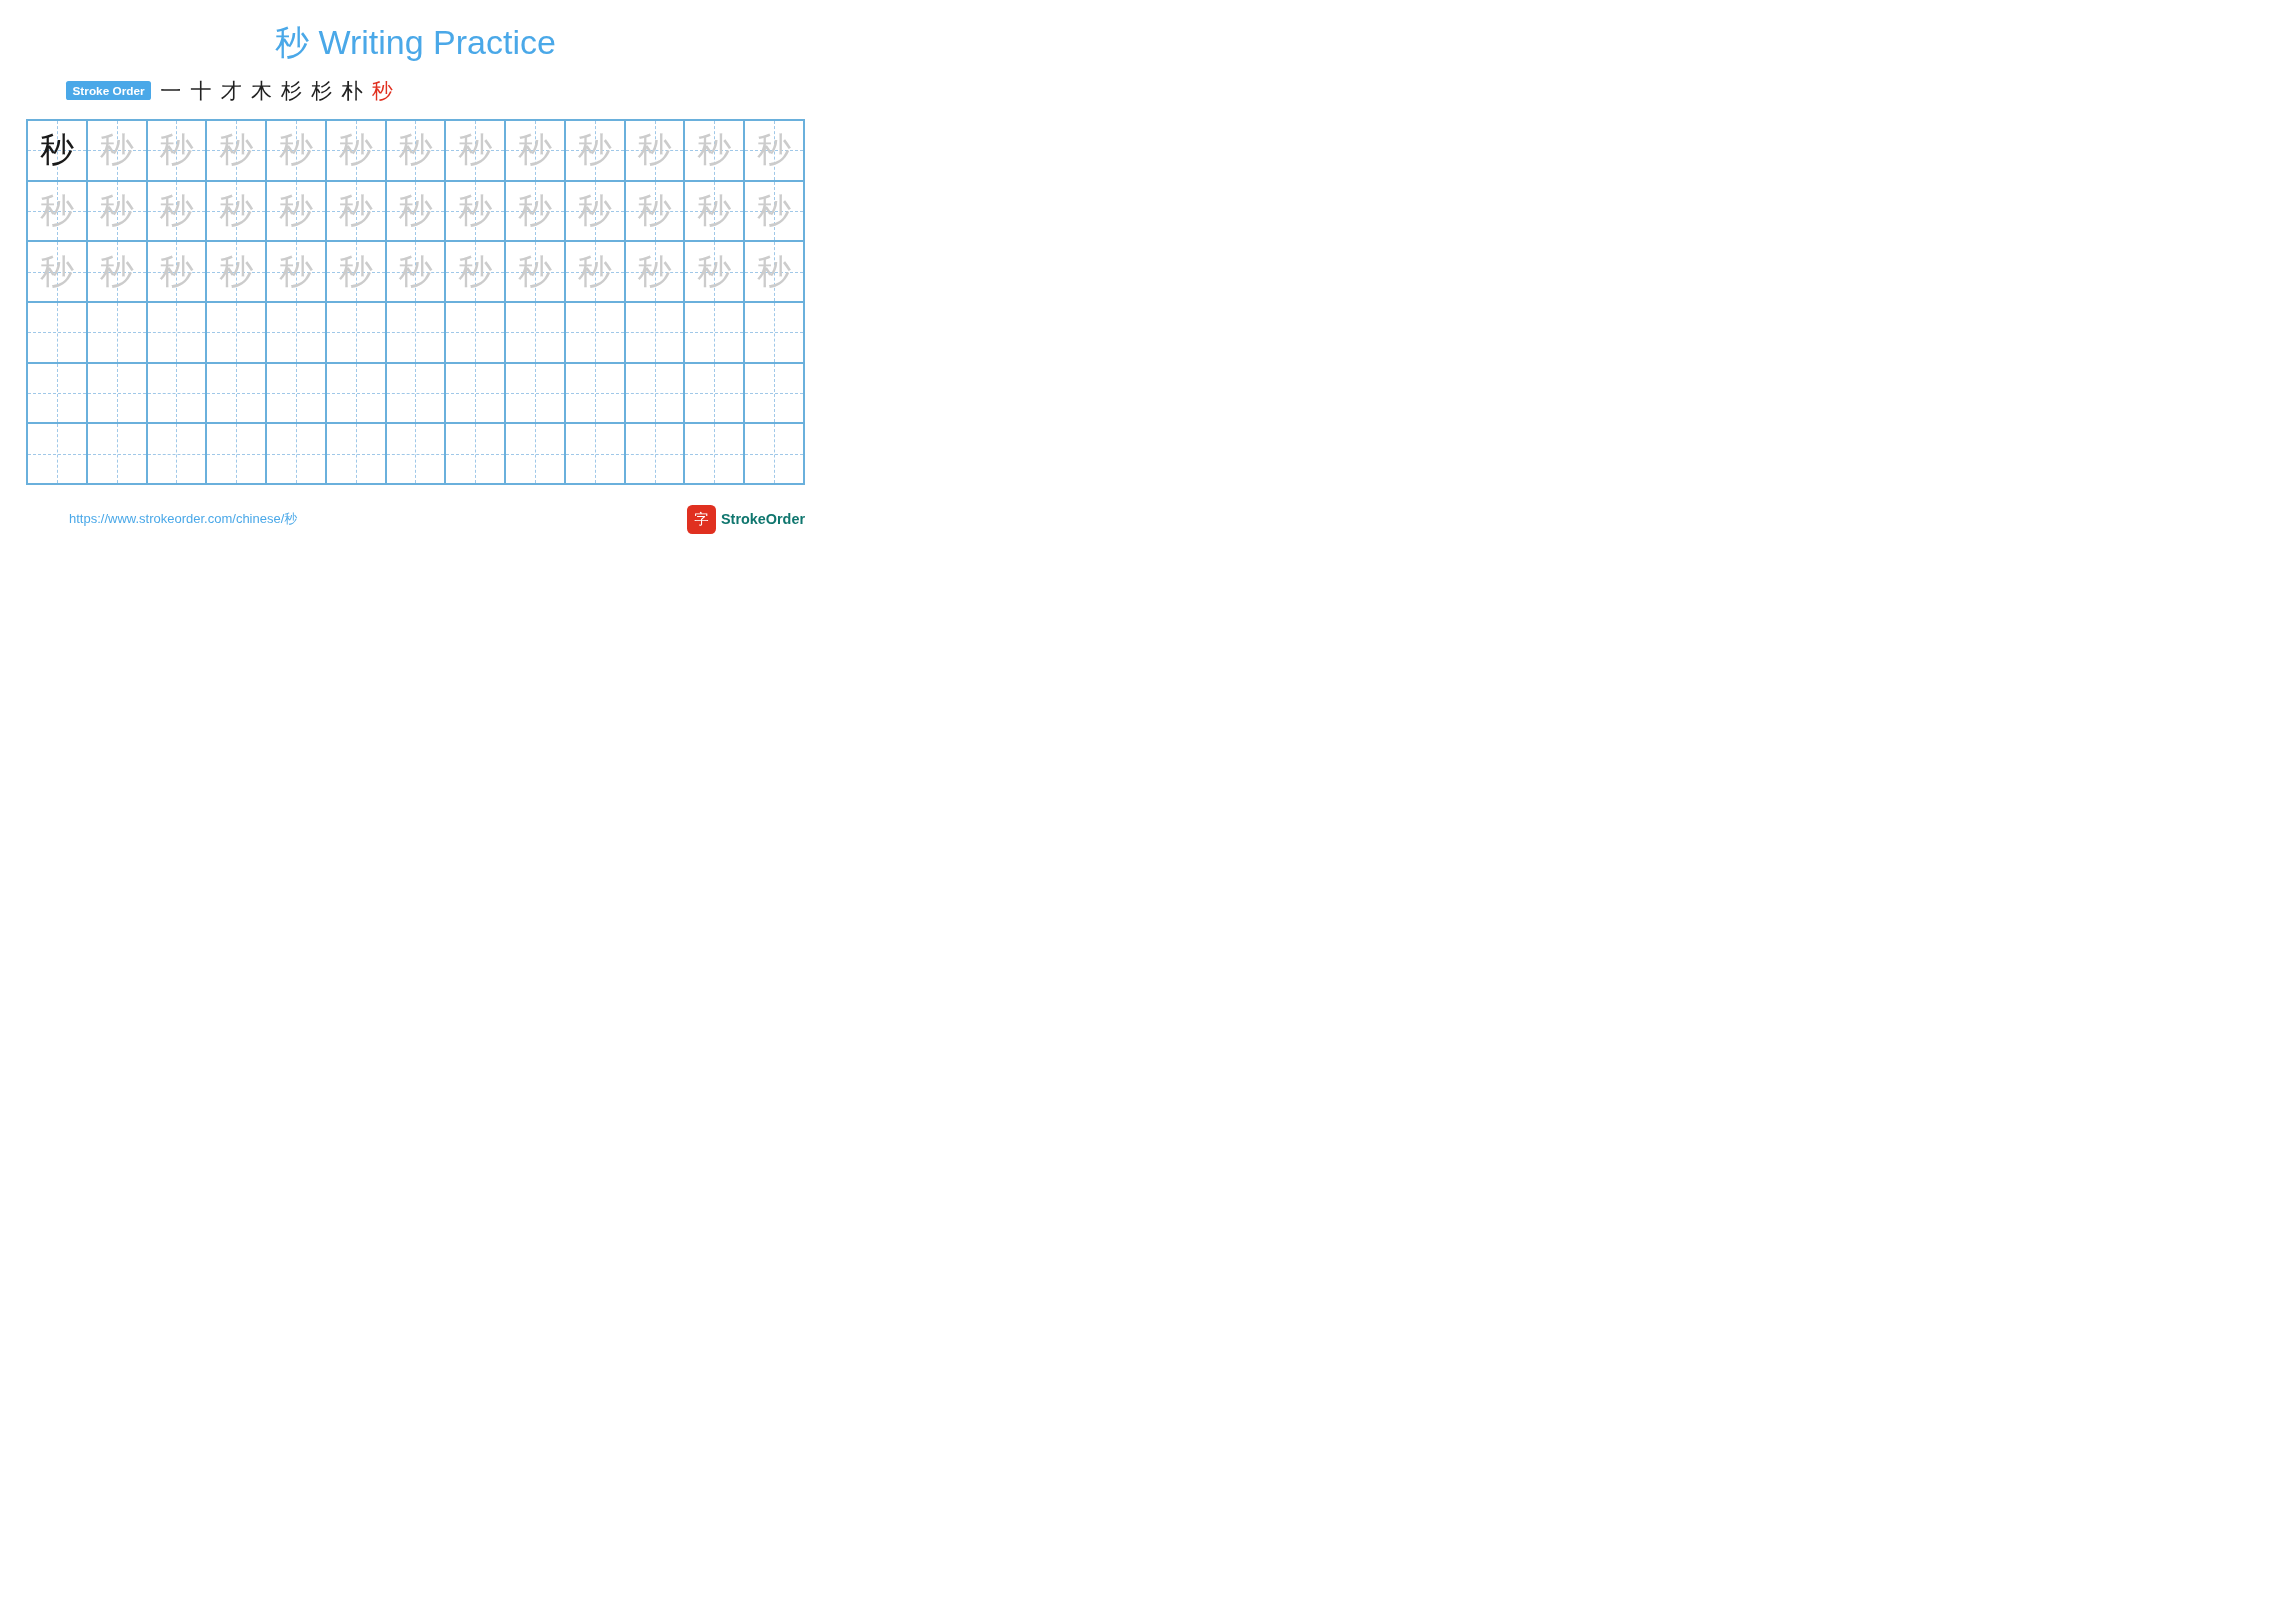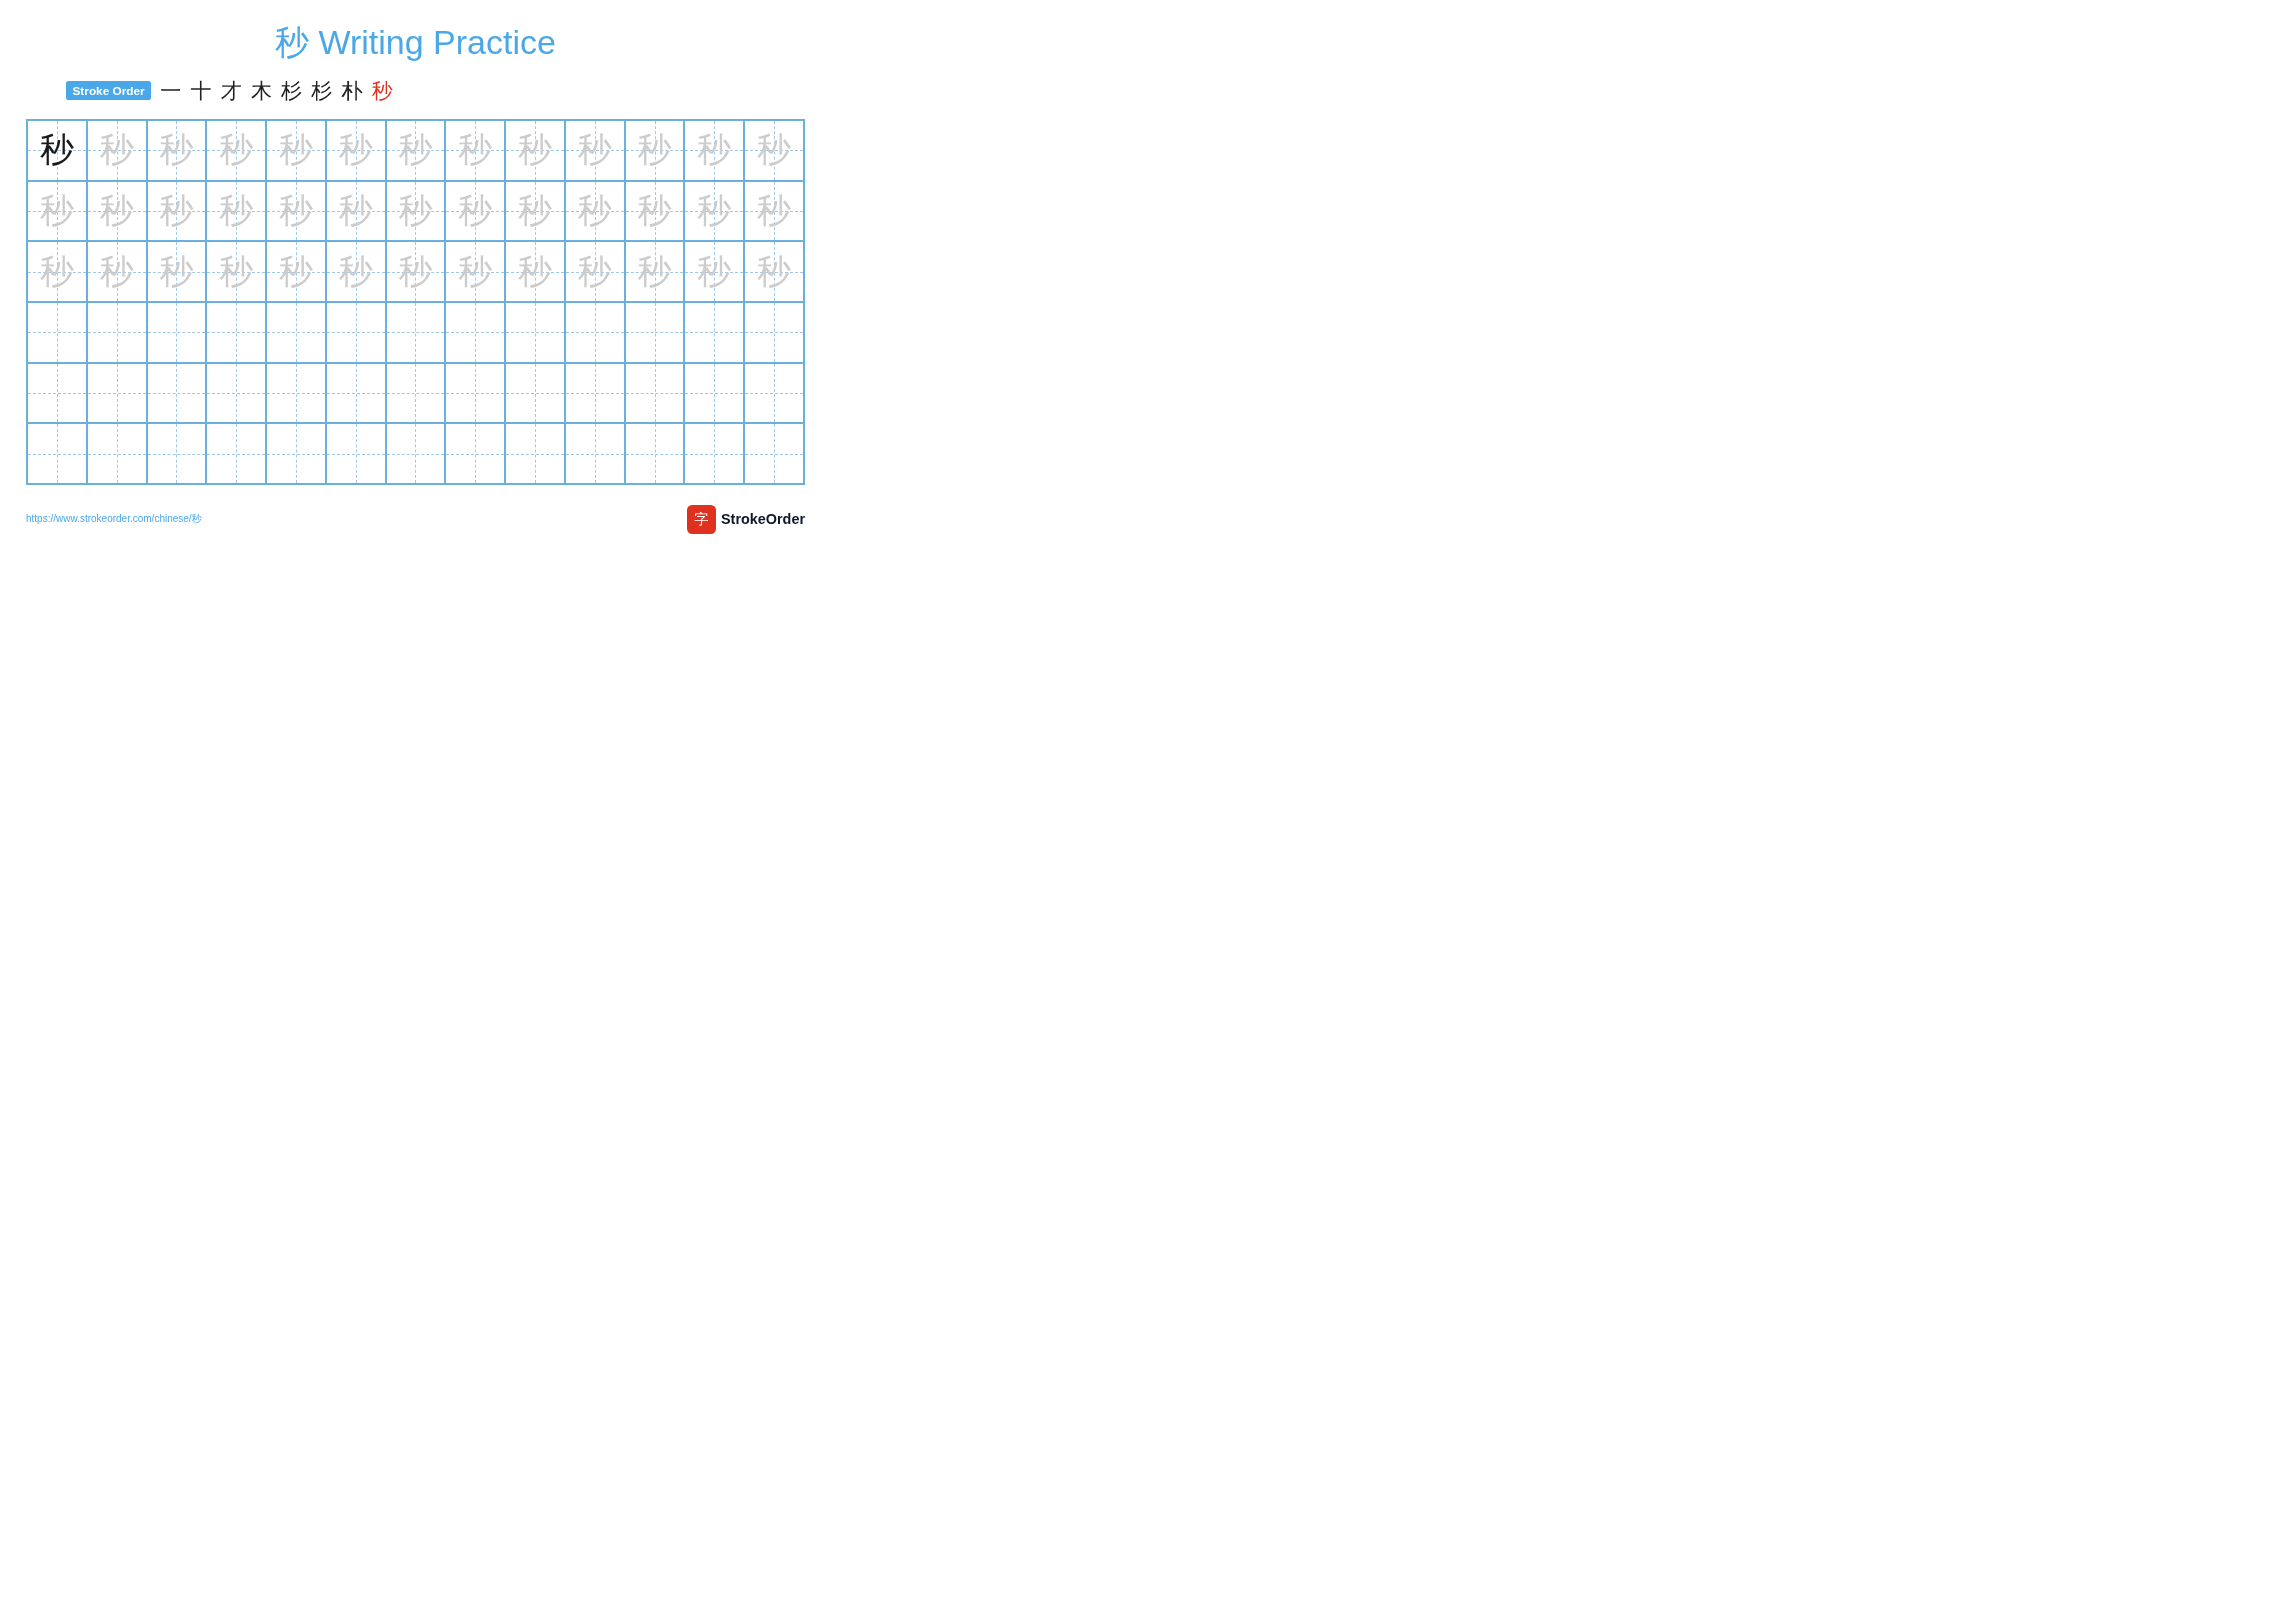--- a/index.html
+++ b/index.html
@@ -118,22 +118,23 @@
     
     .footer {
       display: flex;
       justify-content: space-between;
       align-items: center;
       margin-top: 19.6px;
     }
 
     .footer-url {
       color: #4aa8e8;
-      font-size: 10px;
+      font-size: 13px;
       font-family: sans-serif;
+      margin-left: 43px;
     }
 
     .footer-logo {
       display: flex;
       align-items: center;
       gap: 5.2px;
     }
 
     .logo-icon {
       width: 29px;
@@ -145,21 +146,21 @@
       justify-content: center;
       color: white;
       font-size: 14.4px;
       font-family: serif;
     }
 
     .logo-text {
       font-size: 14.4px;
       font-weight: bold;
       font-family: sans-serif;
-      color: #0f172a;
+      color: #0f766e;
     }
   </style>
 </head>
 <body>
 
 <h1 class="title">
   <span class="char">秒</span><span> Writing Practice</span>
 </h1>
 
 <div class="stroke-order-row">

